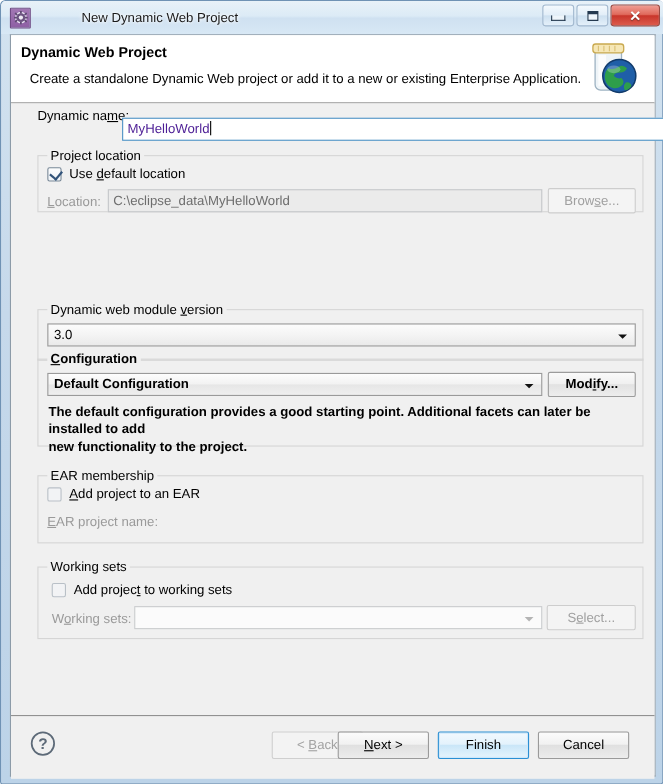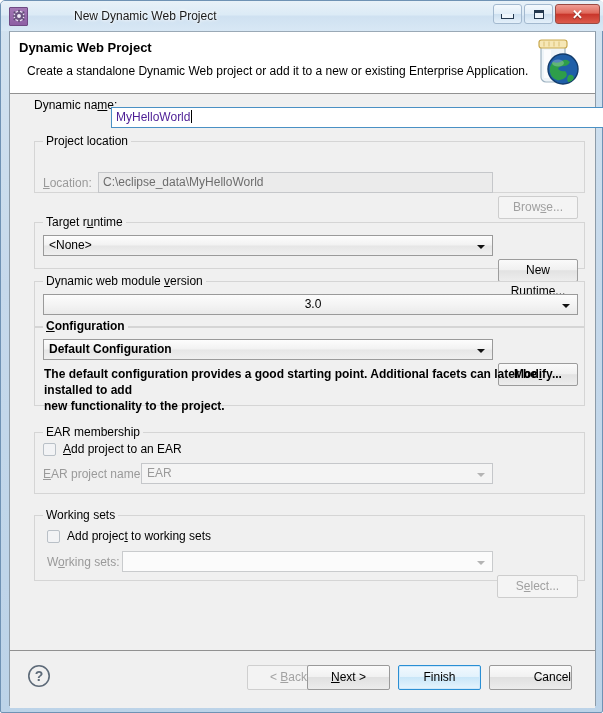--- a/index.html
+++ b/index.html
@@ -260,21 +260,20 @@
     border: 1px solid #9c9c9c;
     border-radius: 2px;
     background: linear-gradient(180deg, #fafafa 0%, #f0f0f0 47%, #e2e2e2 51%, #ededed 100%);
     font-family: "Liberation Sans", sans-serif;
     font-size: 12px;
     color: #000000;
     text-align: center;
     line-height: 21px;
     cursor: default;
     padding: 0;
-    margin-top: 25px;
   }
   .btn.disabled {
     border-color: #cdcdcd;
     background: #f4f4f4;
     color: #a0a0a0;
   }
 
   .disabled-text { color: #9a9a9a; }
 
   .u { text-decoration: underline; }
@@ -384,38 +383,36 @@
     <div id="body">
 
       <div class="lbl-projname"><span>Dynamic na</span><span class="u">m</span><span>e:</span></div>
       <div class="row-projname">
         <div id="projname-input"><span>MyHelloWorld</span><span class="caret"></span></div>
       </div>
 
       <div class="group" style="top:47px; height:52px;">
         <span class="glabel">Project location</span>
 
+        <div class="cb-row" style="left:8px; top:9px;">
+          <span class="checkbox">
+            <span class="tick"></span>
+          </span>
+          <span class="cb-label"><span>Use </span><span class="u">d</span><span>efault location</span></span>
+        </div>
 
         <span class="disabled-text" style="position:absolute; left:8px; top:34px; font-size:12px;"><span class="u">L</span><span>ocation:</span></span>
         <div class="field disabled" style="left:63px; top:30px; width:395px;"><span>C:\eclipse_data\MyHelloWorld</span></div>
         <div class="btn disabled" style="left:463px; top:29px; width:80px;"><span>Brow</span><span class="u">s</span><span>e...</span></div>
       </div>
 
-      <div class="group" style="top:128px; height:47px;">
-        <span class="glabel"><span>Target r</span><span class="u">u</span><span>ntime</span></span>
-        <div class="combo" style="left:8px; top:12px; width:450px;">
-          <span>&lt;None&gt;</span>
-          <span class="arrow"></span>
-        </div>
-        <div class="btn" style="left:463px; top:11px; width:80px;"><span>New </span><span class="u">R</span><span>untime...</span></div>
-      </div>
 
       <div class="group" style="top:187px; height:47px;">
         <span class="glabel"><span>Dynamic web module </span><span class="u">v</span><span>ersion</span></span>
-        <div class="combo flat" style="left:8px; top:12px; width:535px;text-align:center;">
+        <div class="combo flat" style="left:8px; top:12px; width:535px;">
           <span>3.0</span>
           <span class="arrow"></span>
         </div>
       </div>
 
       <div class="group" style="top:232px; height:80px;font-weight:bold;">
         <span class="glabel"><span class="u">C</span><span>onfiguration</span></span>
         <div class="combo" style="left:8px; top:12px; width:450px;">
           <span>Default Configuration</span>
           <span class="arrow"></span>
@@ -426,24 +423,20 @@
 
       <div class="group" style="top:338px; height:62px;">
         <span class="glabel">EAR membership</span>
 
         <div class="cb-row" style="left:8px; top:9px;">
           <span class="checkbox disabled"></span>
           <span class="cb-label"><span class="u">A</span><span>dd project to an EAR</span></span>
         </div>
 
         <span class="disabled-text" style="position:absolute; left:8px; top:34px; font-size:12px;"><span class="u">E</span><span>AR project name:</span></span>
-        <div class="combo disabled" style="left:106px; top:30px; width:352px;">
-          <span>EAR</span>
-          <span class="arrow"></span>
-        </div>
       </div>
 
       <div class="group" style="top:421px; height:66px;">
         <span class="glabel">Working sets</span>
 
         <div class="cb-row" style="left:12px; top:13px;">
           <span class="checkbox disabled"></span>
           <span class="cb-label"><span>Add projec</span><span class="u">t</span><span> to working sets</span></span>
         </div>
 
@@ -459,17 +452,17 @@
 
     <div id="buttonbar">
       <svg id="help-icon" viewBox="0 0 24 24">
         <circle cx="12" cy="12" r="10.2" fill="none" stroke="#5d6a78" stroke-width="1.6"></circle>
         <text x="12" y="17" text-anchor="middle" font-family="Liberation Sans, sans-serif" font-size="14" font-weight="bold" fill="#5d6a78">?</text>
       </svg>
 
       <div class="bbtn disabled" style="left:206px;"><span>&lt; </span><span class="u">B</span><span>ack</span></div>
       <div class="bbtn" style="left:297px;"><span class="u">N</span><span>ext &gt;</span></div>
       <div class="bbtn default" style="left:388px;"><span>Finish</span></div>
-      <div class="bbtn" style="left:479px;text-align:right;"><span>Cancel</span></div>
+      <div class="bbtn" style="left:479px;"><span>Cancel</span></div>
     </div>
 
   </div>
 </div>
 
 </body></html>

